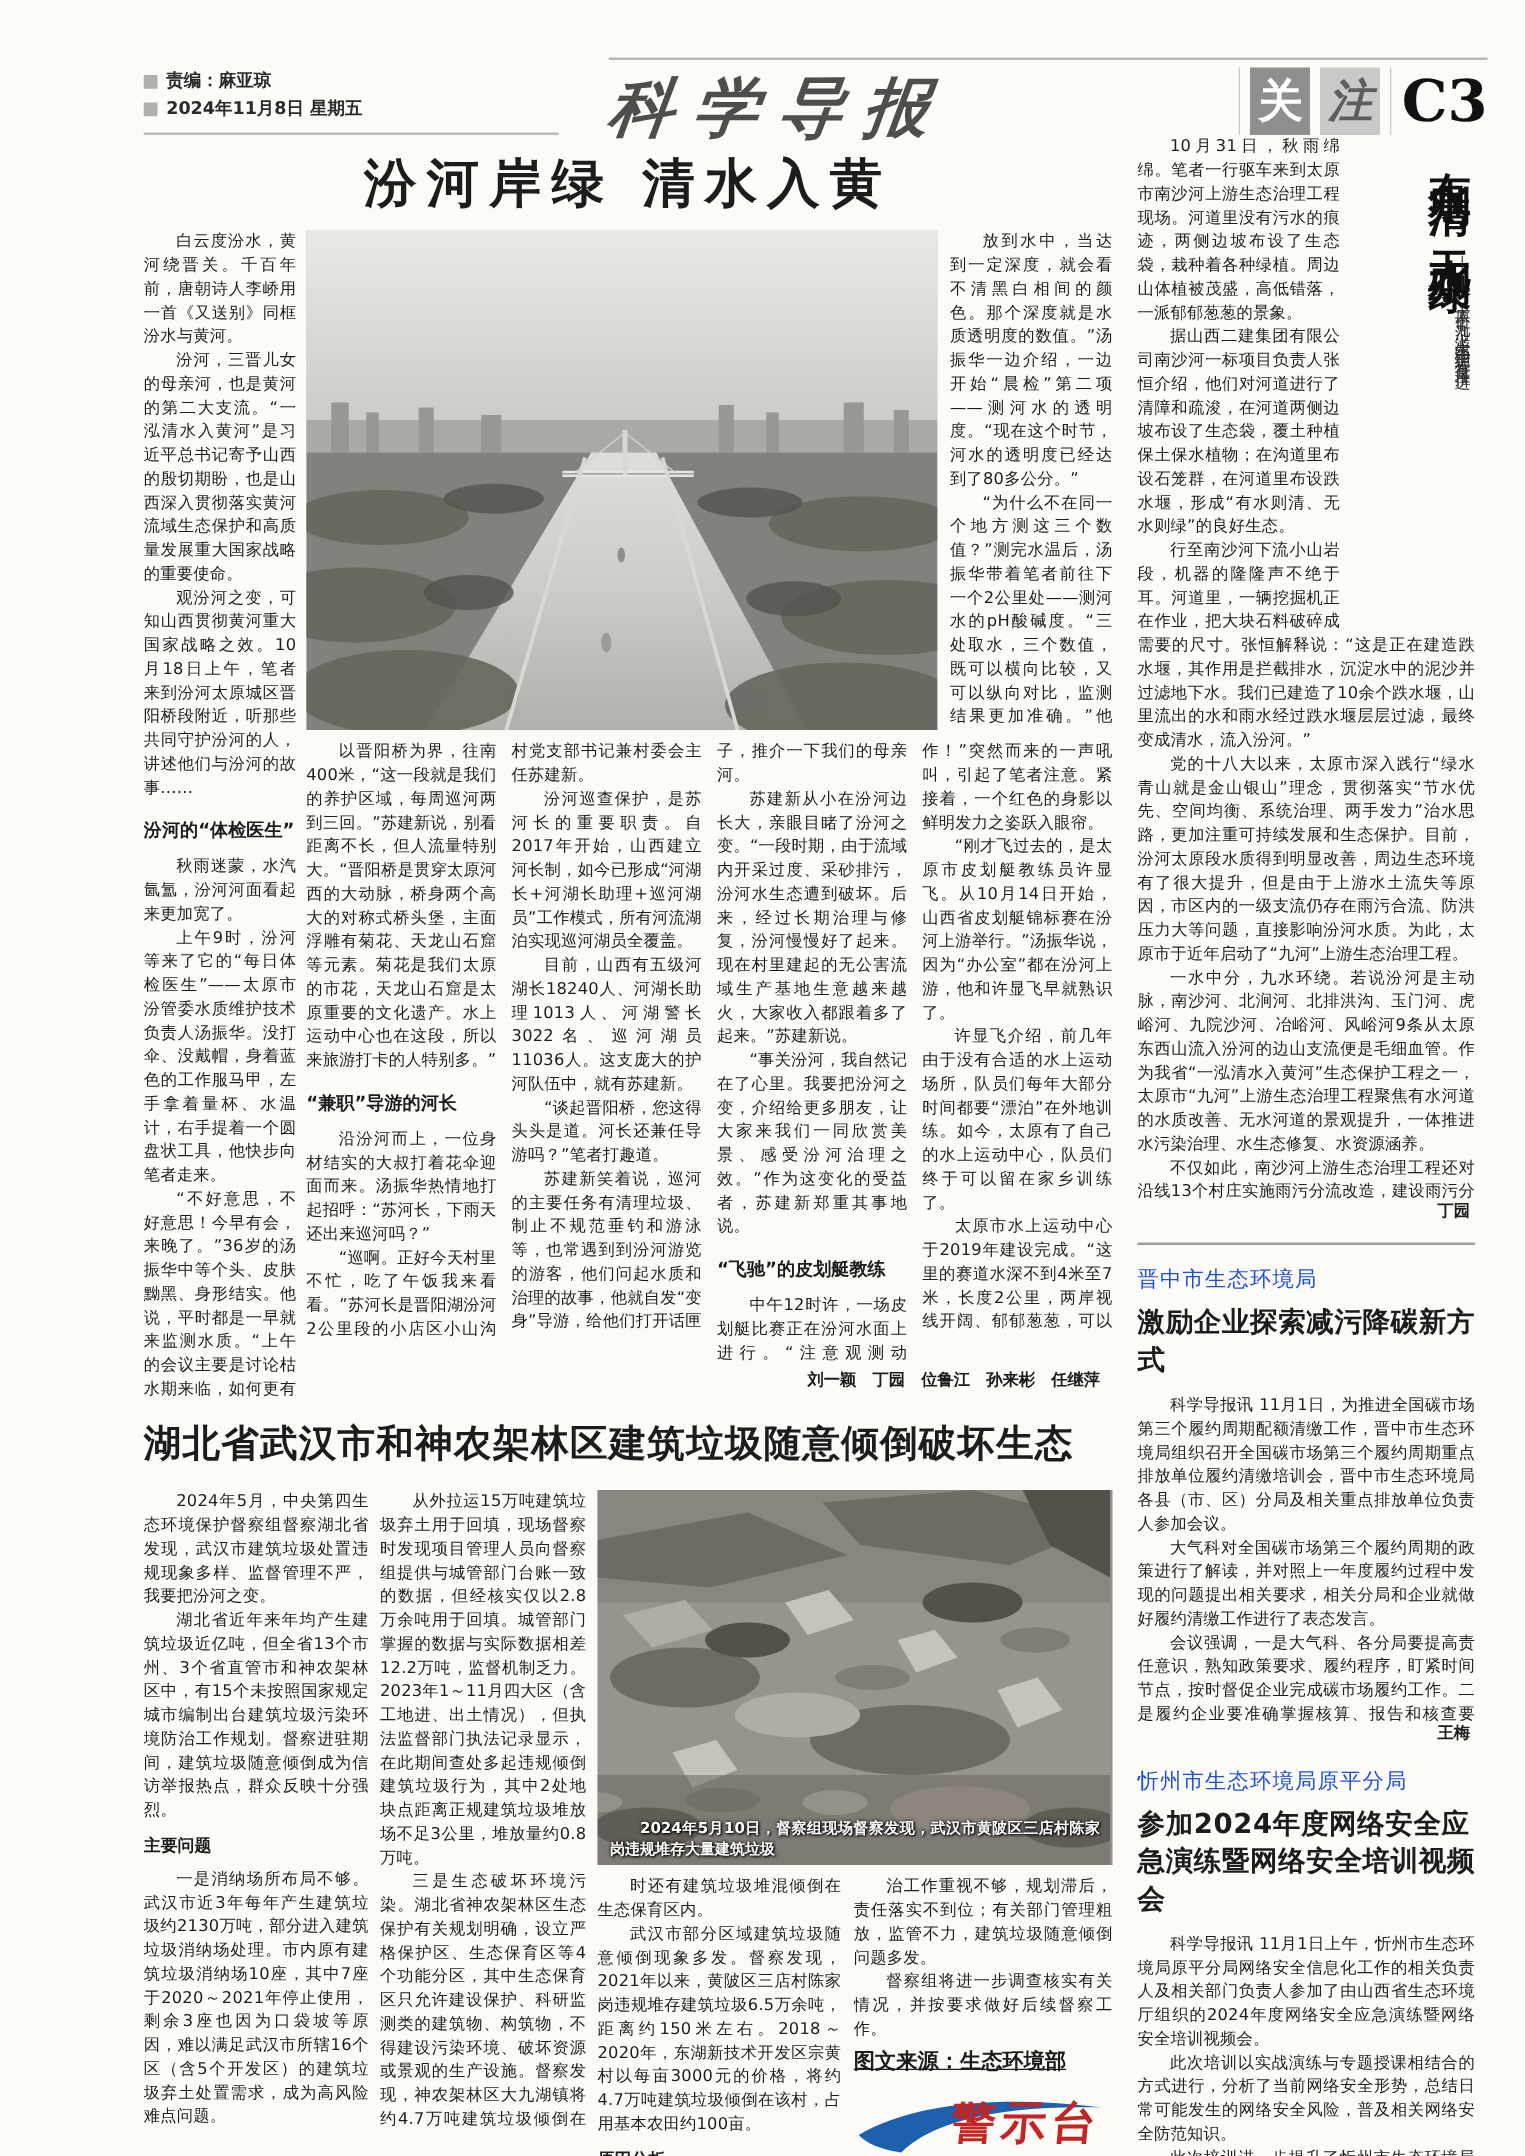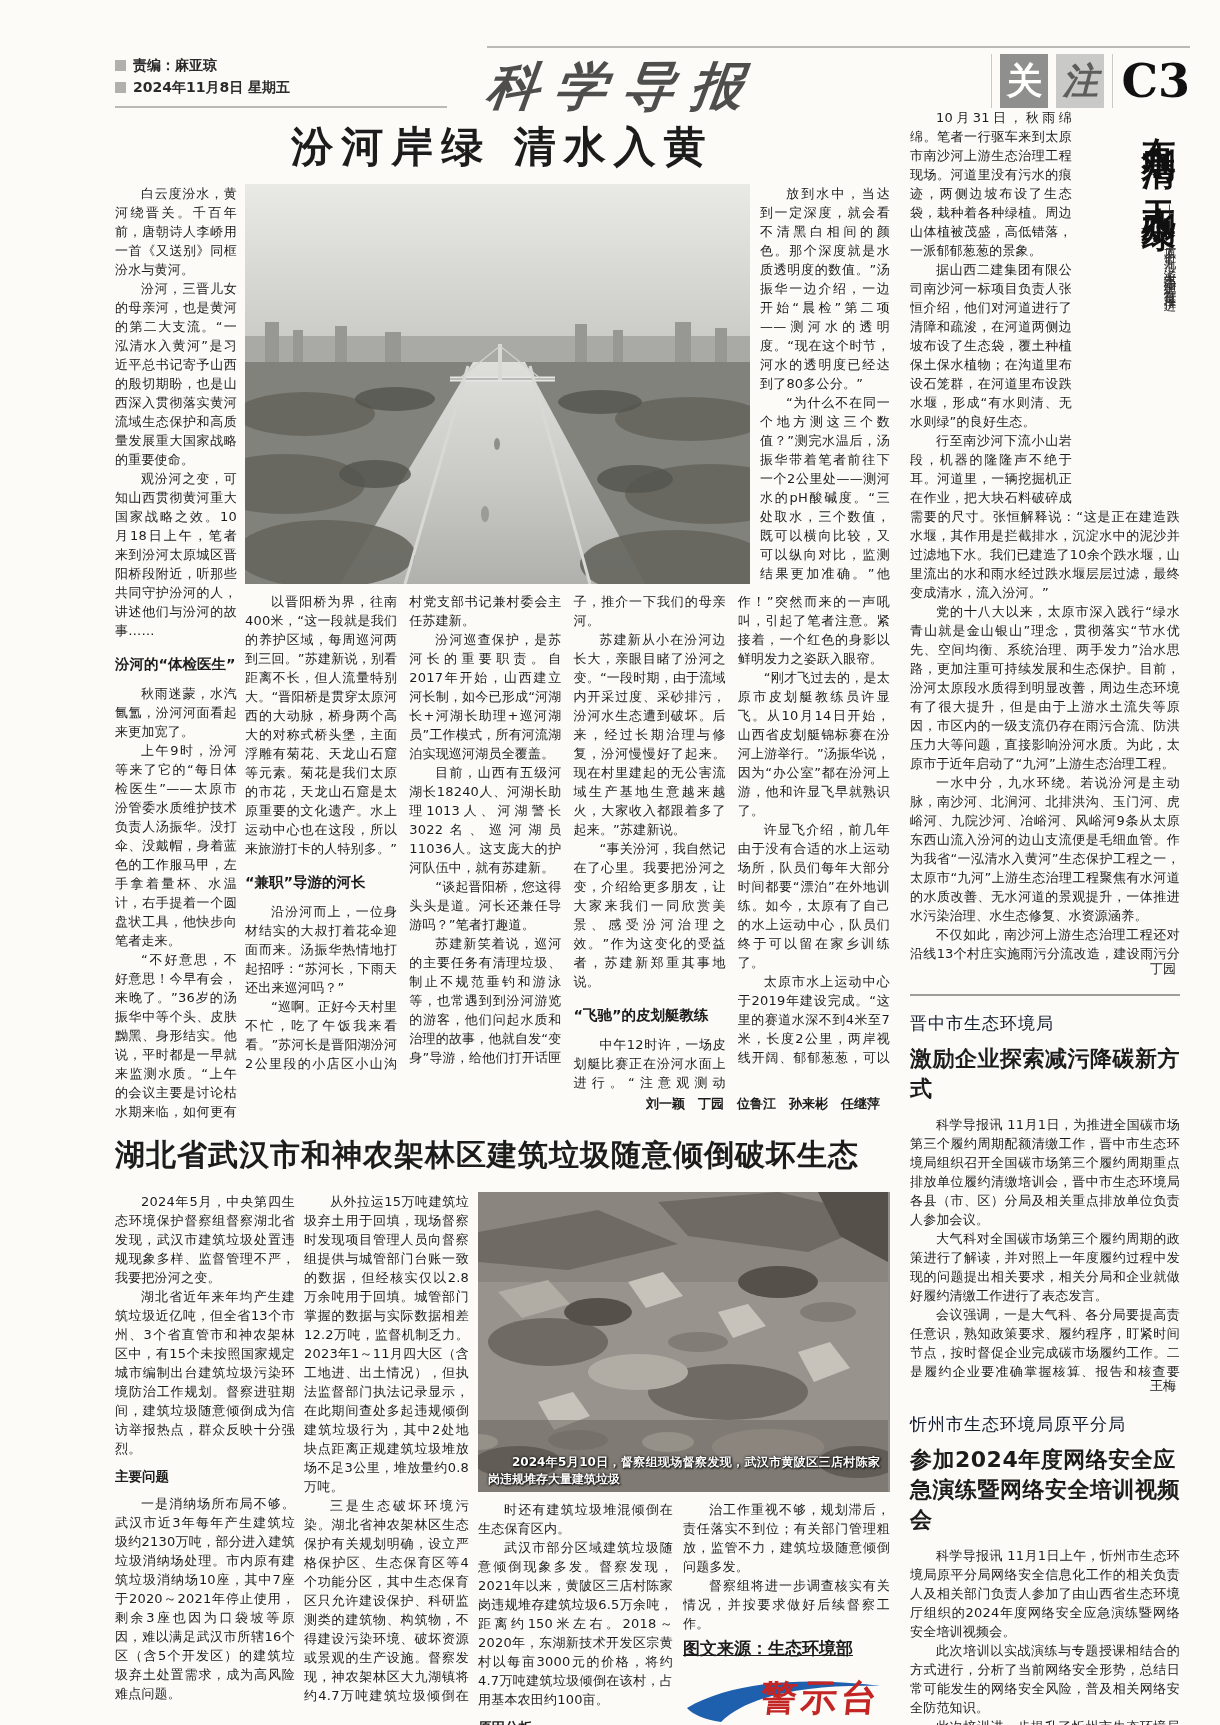--- a/index.html
+++ b/index.html
@@ -37,23 +37,23 @@
   .byline{height:22px;text-align:right;font-weight:700;font-size:13px;padding-right:10px;}
 
   .para{margin:0;font-size:13px;line-height:19px;text-align:justify;text-indent:2em;letter-spacing:0.2px;}
   .sub{font-size:14.5px;font-weight:700;margin:15px 0 10px;text-indent:0;}
 
   
   .feature{height:852px;overflow:hidden;}
   .vert-head{float:right;width:96px;height:368px;margin:2px 0 12px 12px;writing-mode:vertical-rl;display:flex;}
   .vh-main{font-family:"DejaVu Serif",serif;font-weight:700;font-size:34px;letter-spacing:6px;line-height:1.25;color:#101010;margin:0;}
   .vh-sub{font-size:12.5px;letter-spacing:3px;color:#2b2b2b;line-height:1.6;margin-top:6px;}
-  .author{text-align:right;font-weight:400;font-size:13px;height:22px;padding-right:4px;}
+  .author{text-align:right;font-weight:700;font-size:13px;height:22px;padding-right:4px;}
   .divider{border:none;border-top:2px solid #9d9d9a;margin:12px 0 16px;}
-  .kicker{font-size:17px;color:#0f172a;margin:0 0 9px;letter-spacing:1px;}
+  .kicker{font-size:17px;color:#1d4ed8;margin:0 0 9px;letter-spacing:1px;}
   .rail-head{font-size:22px;font-weight:900;margin:0 0 12px;line-height:1.35;letter-spacing:0.5px;}
   .jz-body{height:262px;overflow:hidden;}
   .xz-body{height:212px;overflow:hidden;}
 
   
   .bottom-article{margin-top:16px;}
   .h2{font-size:30px;font-weight:900;letter-spacing:1px;margin:4px 0 16px;white-space:nowrap;}
   .ba-body{display:flex;gap:9px;height:512px;}
   .ba-col1{width:180px;flex:none;overflow:hidden;}
   .ba-col2{width:165px;flex:none;overflow:hidden;}

